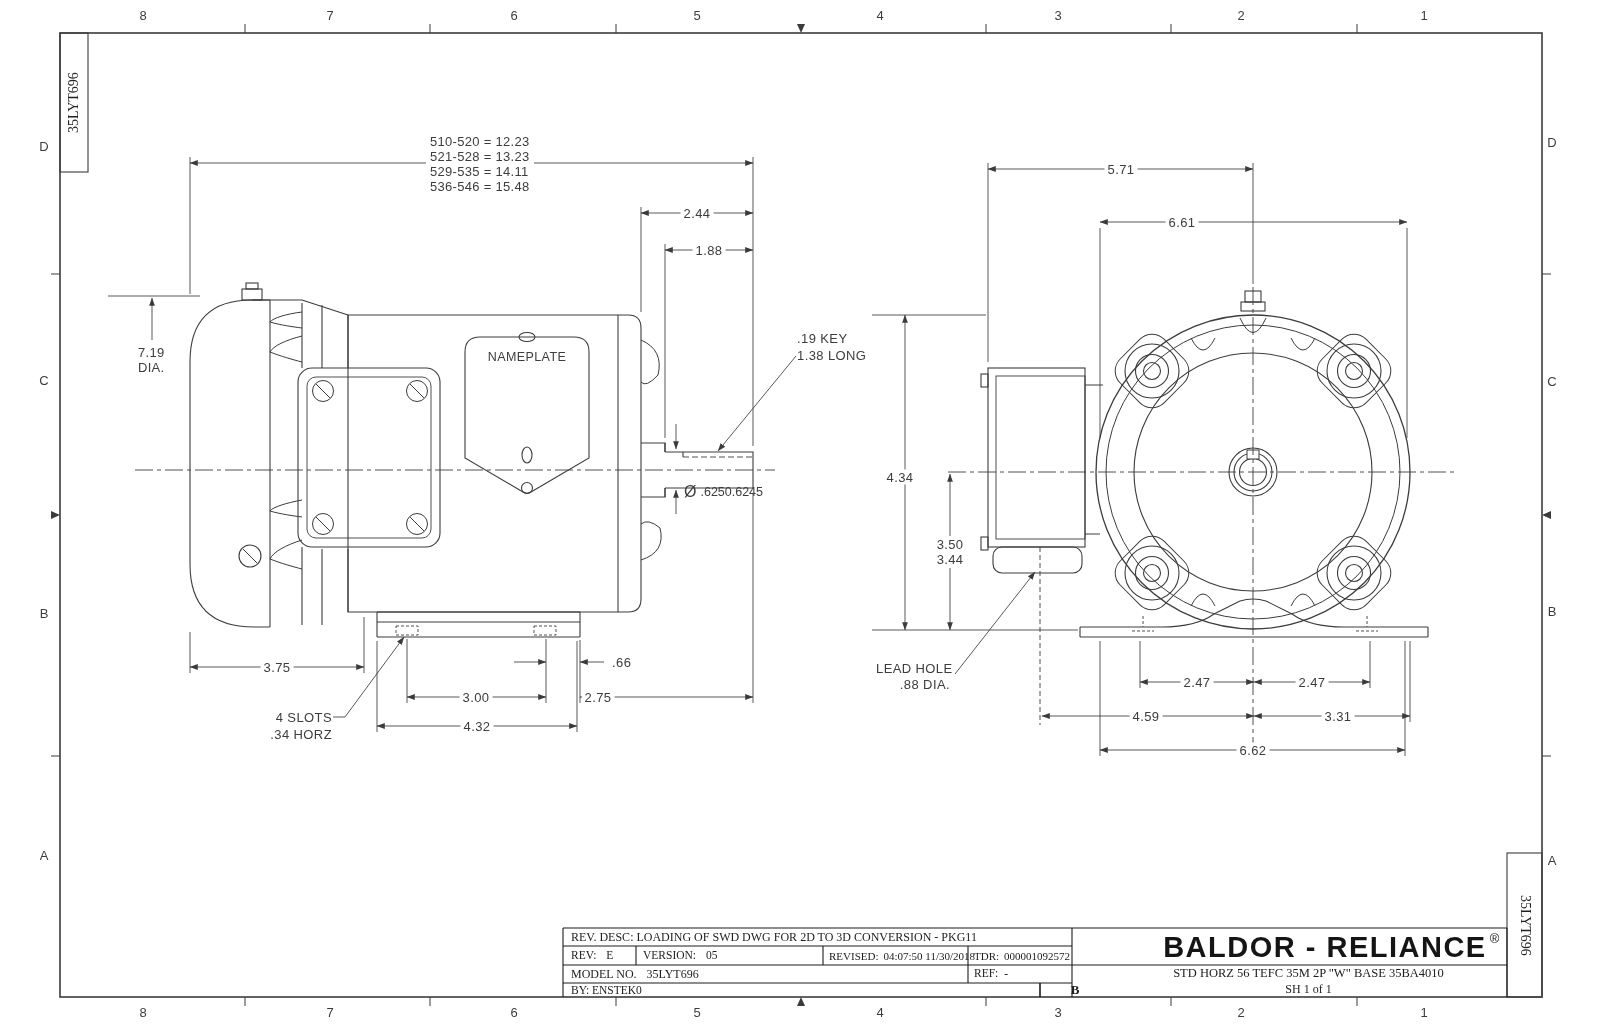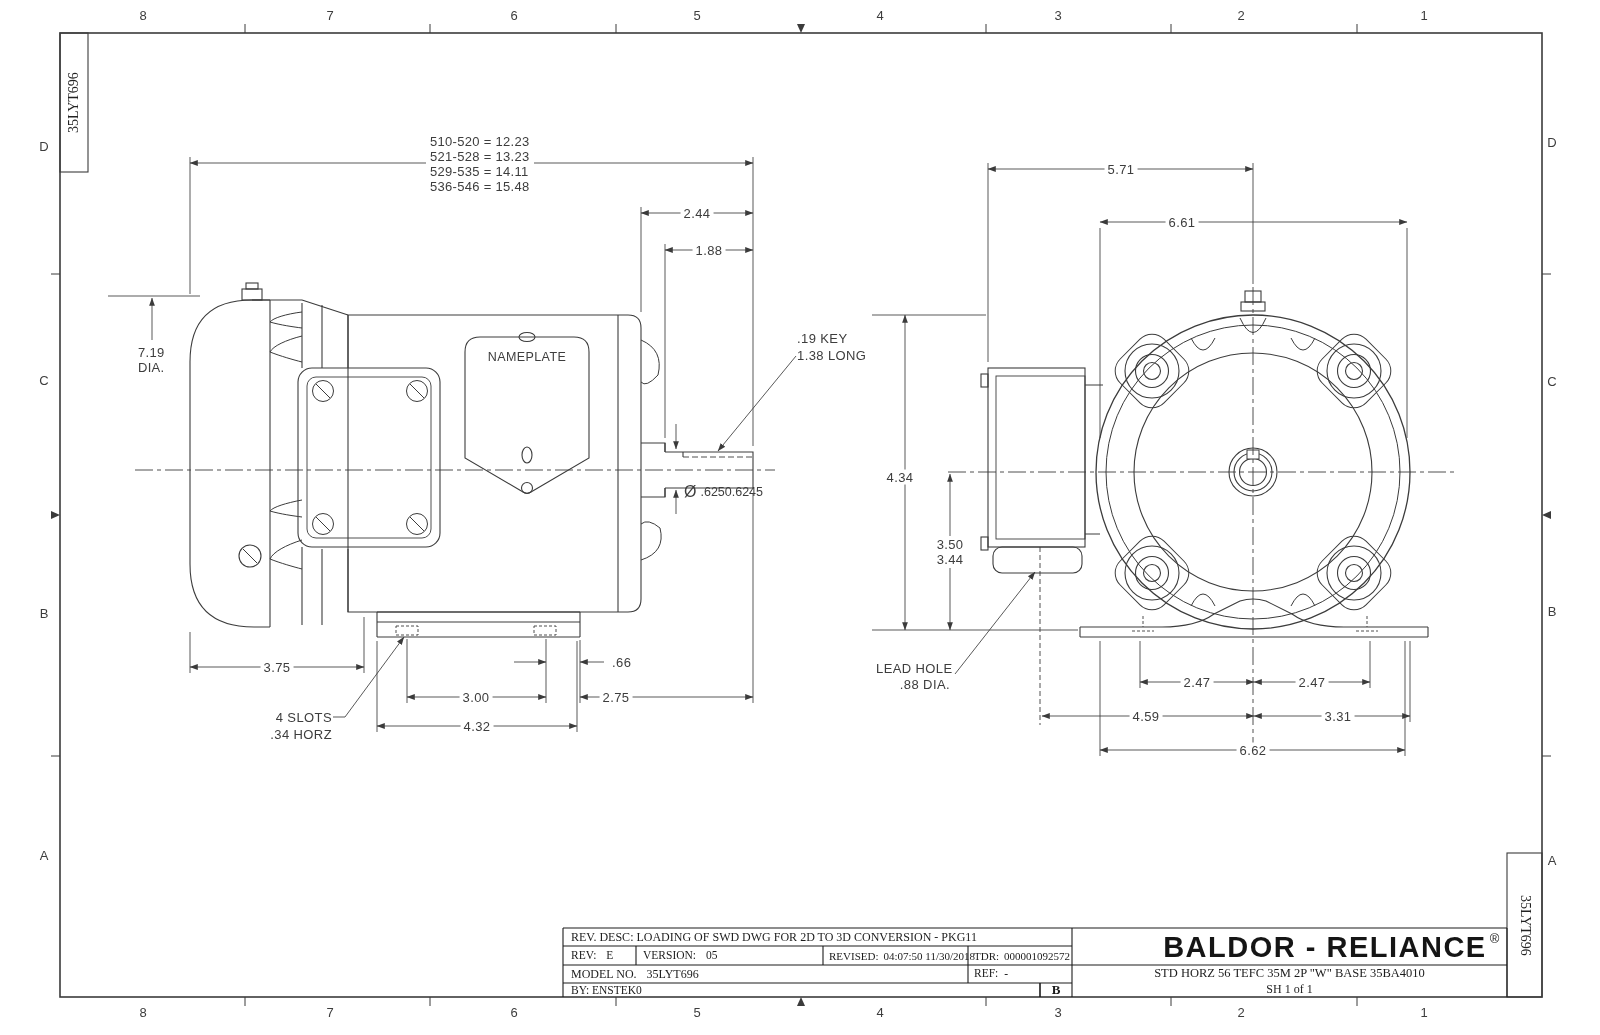--- a/index.html
+++ b/index.html
@@ -15,21 +15,21 @@
   .rt{text-align:right;}
   .pn{position:absolute;display:flex;align-items:center;justify-content:center;
       font-family:"Liberation Serif",serif;font-size:14px;color:#222;}
   .pn-tl{writing-mode:vertical-rl;transform:rotate(180deg);}
   .pn-br{writing-mode:vertical-rl;}
   .tb{position:absolute;font-family:"Liberation Serif",serif;color:#1c1c1c;white-space:nowrap;}
   .tb .v{margin-left:10px;}
   .brand{display:flex;align-items:center;justify-content:center;
          font-family:"Liberation Sans",sans-serif;font-weight:600;color:#151515;}
   .brand sup{font-size:13px;font-weight:400;margin-left:3px;transform:translateY(-9px);}
-  .ctr{display:flex;align-items:center;justify-content:center;}
+  .ctr{display:flex;align-items:center;justify-content:center;padding-left:19px;}
 </style>
 </head>
 <body>
 
 <div id="sheet">
 
 <svg width="1600" height="1035" viewBox="0 0 1600 1035">
   <defs>
     <marker id="ar" viewBox="0 0 10 10" refX="9.2" refY="5" markerWidth="10" markerHeight="10" orient="auto-start-reverse">
       <path d="M0,1.6 L9.6,5 L0,8.4 z" fill="#3b3b3b"></path>
@@ -281,21 +281,21 @@
   <span style="display:inline-flex;font-size:12.5px;line-height:14px">
     <span>.6250</span>
     <span>.6245</span>
   </span>
 </div>
 
 <div class="t lbl" style="left:527px;top:357px;transform:translate(-50%,-50%);font-size:12.5px">NAMEPLATE</div>
 
 <div class="t dim" style="left:277px;top:667px">3.75</div>
 <div class="t dim" style="left:476px;top:697px">3.00</div>
-<div class="t dim" style="left:616px;top:697px">2.75</div>
+<div class="t dim" style="left:598px;top:697px">2.75</div>
 <div class="t lbl" style="left:612px;top:662px;transform:translateY(-50%)">.66</div>
 <div class="t dim" style="left:477px;top:726px">4.32</div>
 
 <div class="t lbl rt" style="left:260px;top:710px;width:72px">4 SLOTS</div>
 <div class="t lbl rt" style="left:258px;top:727px;width:74px">.34 HORZ</div>
 
 <div class="t dim" style="left:1121px;top:169px">5.71</div>
 <div class="t dim" style="left:1182px;top:222px">6.61</div>
 <div class="t dim" style="left:900px;top:477px">4.34</div>
 

